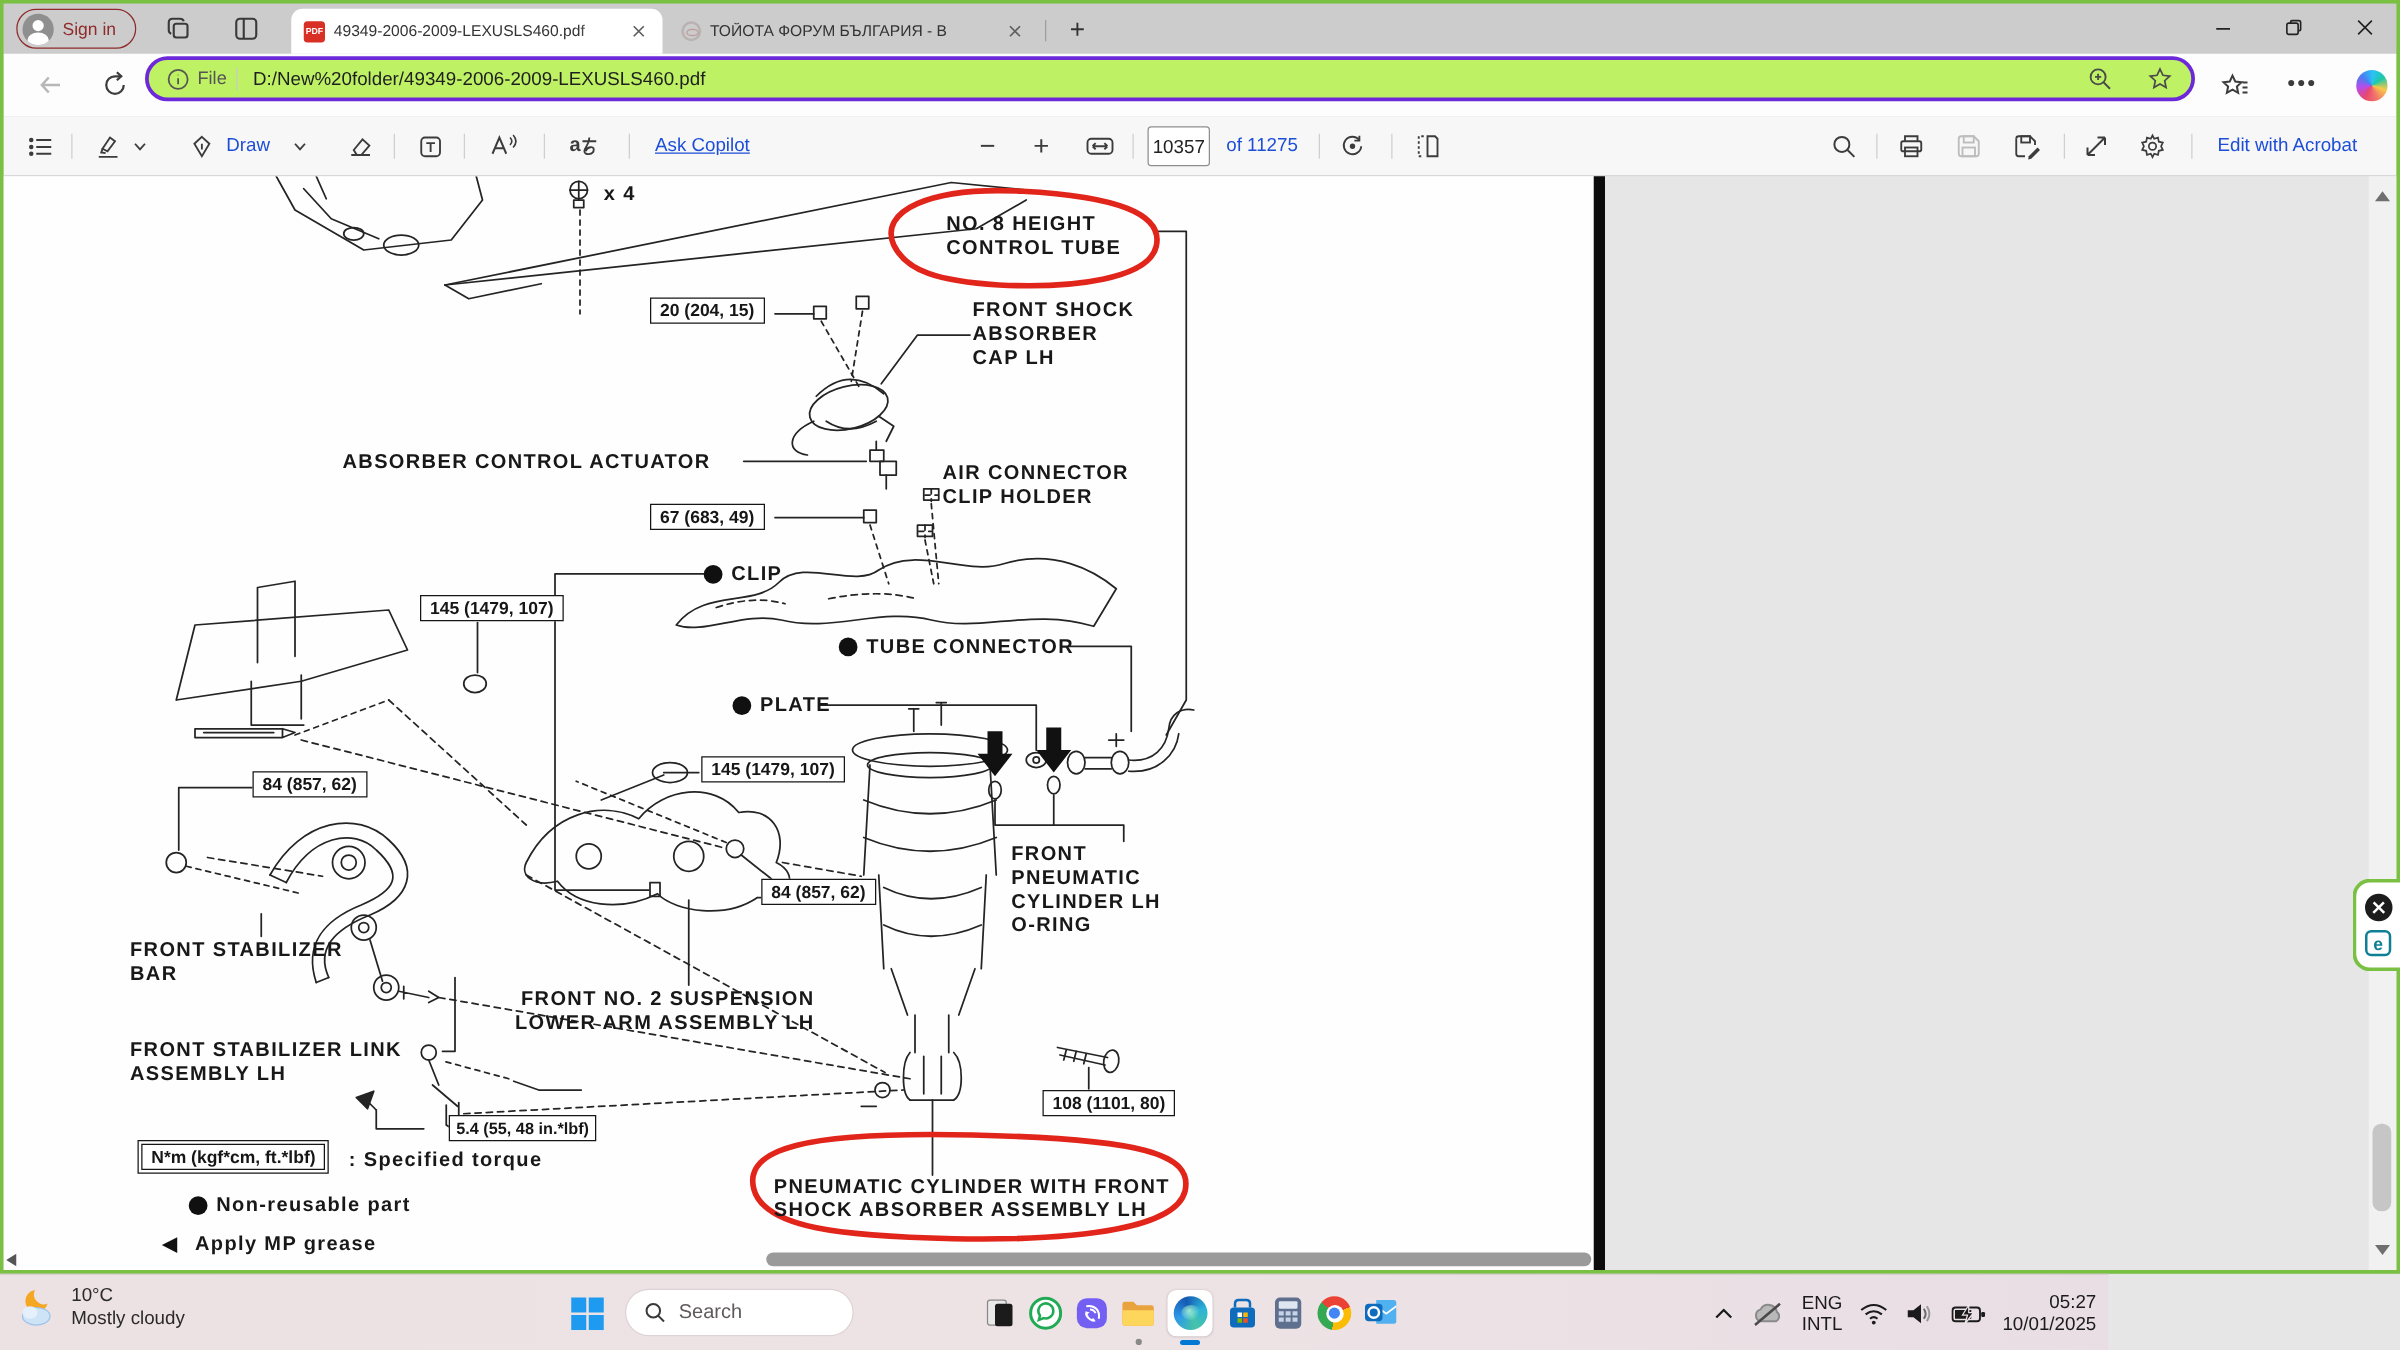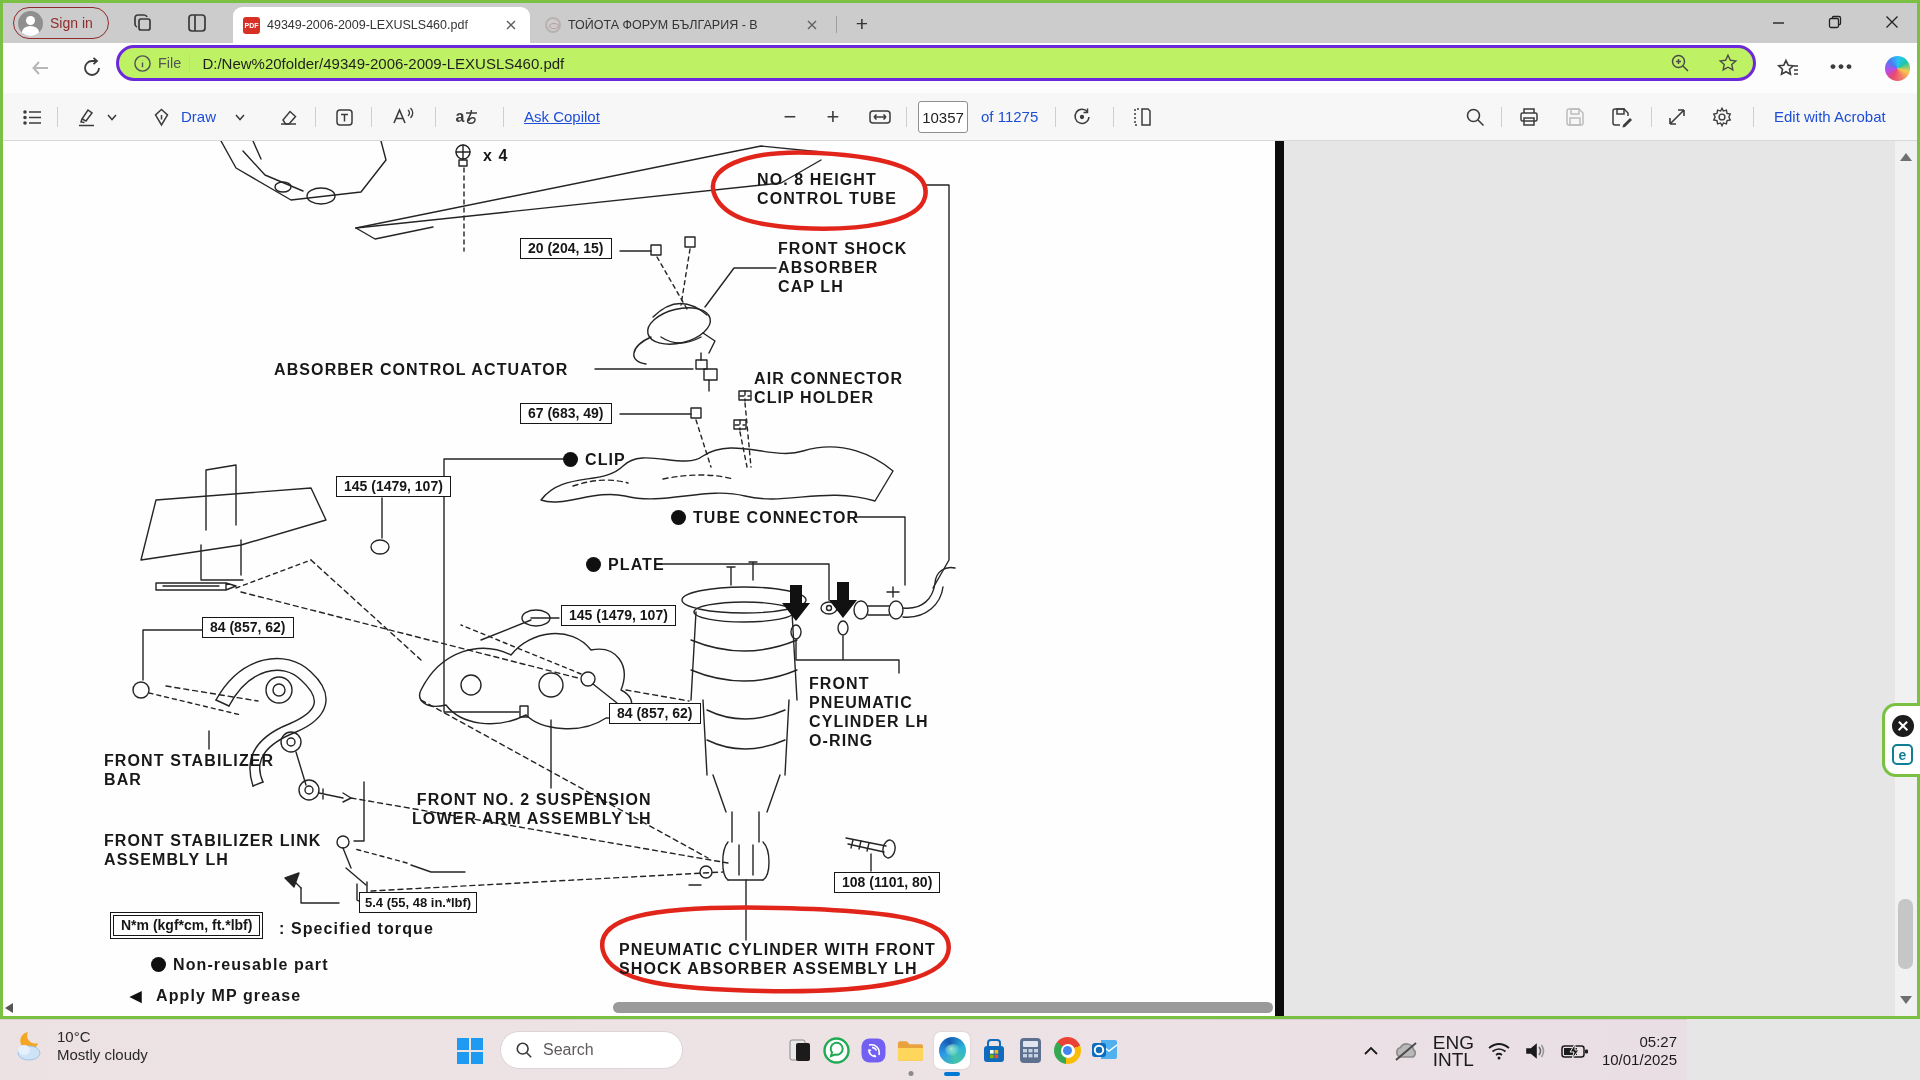--- a/index.html
+++ b/index.html
@@ -67,21 +67,21 @@
   .weather{position:absolute;left:14px;top:8px;display:flex;align-items:center;gap:9px;color:#2a2a2a;}
   .wlines{font-size:15px;line-height:18px;}
   .startbtn{position:absolute;left:455px;top:16px;width:30px;height:30px;}
   .searchpill{position:absolute;left:500px;top:11px;width:183px;height:38px;background:#fff;border:1px solid #ddd3d6;border-radius:19px;display:flex;align-items:center;padding:0 14px;gap:10px;color:#5f5a5c;font-size:16px;}
   .tk-icons{position:absolute;left:786px;top:12px;display:flex;gap:10px;align-items:center;}
   .tkslot{width:27px;height:37px;display:flex;align-items:center;justify-content:center;position:relative;}
   .tkslot.active{background:#fff;border-radius:7px;width:36px;box-shadow:0 0 2px rgba(0,0,0,.15);}
   .run-dot{position:absolute;left:50%;bottom:-7px;transform:translateX(-50%);width:5px;height:5px;border-radius:3px;background:#8a8a8a;}
   .run-bar{position:absolute;left:50%;bottom:-7px;transform:translateX(-50%);width:16px;height:4px;border-radius:2px;background:#0078d4;}
   .tray{position:absolute;right:10px;top:0;height:61px;display:flex;align-items:center;gap:13px;color:#1b1b1b;}
-  .langs{font-size:19px;line-height:17px;text-align:center;}
+  .langs{font-size:15px;line-height:17px;text-align:center;}
   .clock{font-size:15px;line-height:18px;text-align:right;}
   svg{display:block;}
 </style>
 </head>
 <body>
 
 <div class="screen">
 
   <div class="bwin">
 

